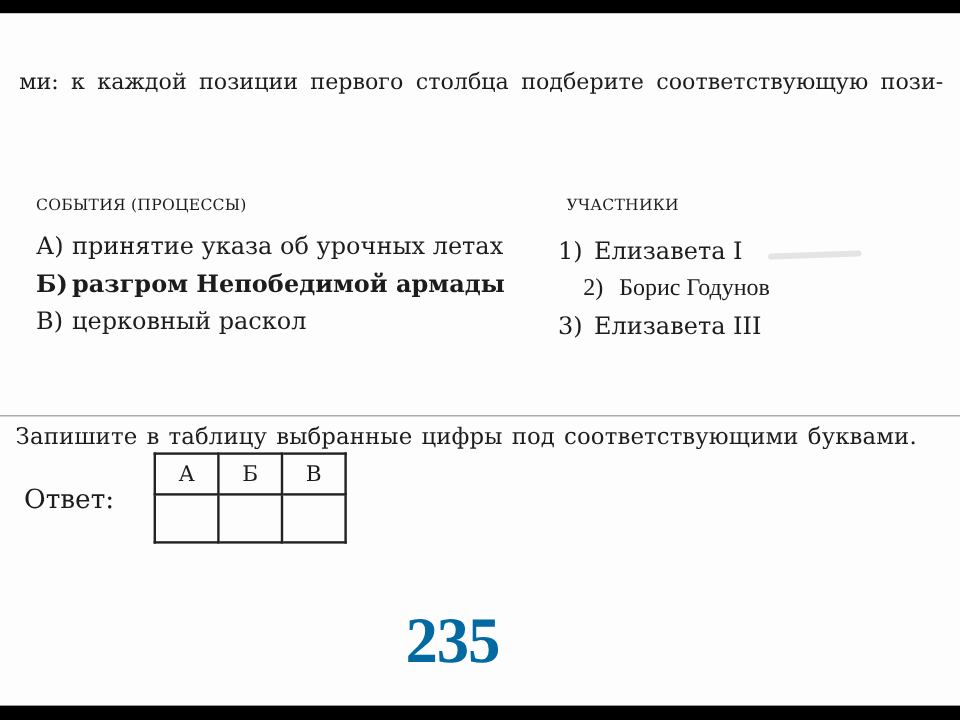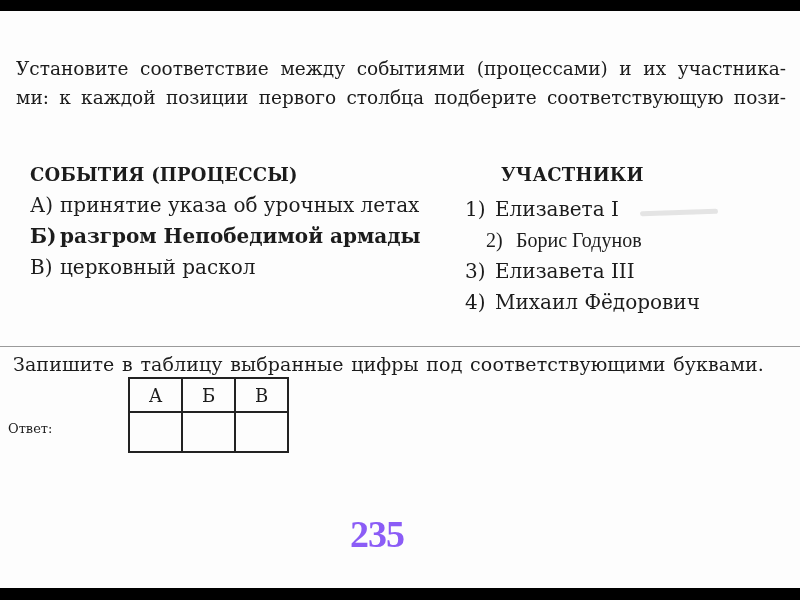--- a/index.html
+++ b/index.html
@@ -28,26 +28,26 @@
     width: 770px;
     font-size: 18.5px;
     line-height: 29px;
     white-space: nowrap;
   }
   .para .jline { text-align: justify; text-align-last: justify; }
   .para .line  { text-align: left; }
 
   .col-header {
     position: absolute;
-    font-weight: bold;
-    font-size: 18px;
+    font-weight: normal;
+    font-size: 13px;
     letter-spacing: 0.2px;
   }
   .col-header.left-h  { left: 30px;  top: 164px; }
-  .col-header.right-h { left: 472px; top: 164px; margin-left: 29px; }
+  .col-header.right-h { left: 472px; top: 164px; }
 
   .item {
     position: absolute;
     font-size: 20px;
     line-height: 28px;
     white-space: nowrap;
   }
   .item .lab { display: inline-block; width: 30px; }
 
   .rule {
@@ -63,23 +63,22 @@
     width: 782px;
     font-size: 19px;
     line-height: 26px;
     letter-spacing: 0.1px;
     word-spacing: 1.5px;
     white-space: nowrap;
   }
 
   .answer-label {
     position: absolute;
-    left: 8px; top: 404px;
-    font-size: 13px;
-    margin-top: 17px;
+    left: 20px; top: 404px;
+    font-size: 22px;
   }
 
   table.answer {
     position: absolute;
     left: 128px; top: 377px;
     border-collapse: collapse;
   }
   table.answer th, table.answer td {
     border: 2px solid var(--table-border, #222);
     width: 51px;
@@ -101,35 +100,34 @@
     transform: rotate(-2deg);
   }
 
   .page-number {
     position: absolute;
     left: 300px; top: 509px;
     width: 154px;
     text-align: center;
     font-family: "Liberation Serif", serif;
     font-weight: bold;
-    font-size: 38px;
+    font-size: 54px;
     line-height: 50px;
     letter-spacing: -1px;
-    color: #8b5cf6;
+    color: #0369a1;
   }
 </style>
 </head>
 <body>
 
 <div class="page">
 
   <div class="bar top"></div>
 
   <div class="para">
-    <div class="jline">Установите соответствие между событиями (процессами) и их участника-</div>
     <div class="jline">ми: к каждой позиции первого столбца подберите соответствующую пози-</div>
   </div>
 
   <div class="col-header left-h">СОБЫТИЯ (ПРОЦЕССЫ)</div>
   <div class="col-header right-h">УЧАСТНИКИ</div>
 
   <div class="item" style="left:30px; top:191px;">
     <span class="lab">А)</span><span>принятие указа об урочных летах</span>
   </div>
   <div class="item" style="left:30px; top:222px;font-weight:bold;">
@@ -140,23 +138,20 @@
   </div>
 
   <div class="item" style="left:465px; top:195px;">
     <span class="lab">1)</span><span>Елизавета I</span>
   </div>
   <div class="item" style="left:486px; top:226px;font-family:Liberation Serif, serif;">
     <span class="lab">2)</span><span>Борис Годунов</span>
   </div>
   <div class="item" style="left:465px; top:257px;">
     <span class="lab">3)</span><span>Елизавета III</span>
-  </div>
-  <div class="item" style="left:465px; top:288px;">
-    <span class="lab">4)</span><span>Михаил Фёдорович</span>
   </div>
 
   <div class="smudge"></div>
 
   <div class="rule"></div>
 
   <div class="note">Запишите в таблицу выбранные цифры под соответствующими буквами.</div>
 
   <div class="answer-label">Ответ:</div>
 

